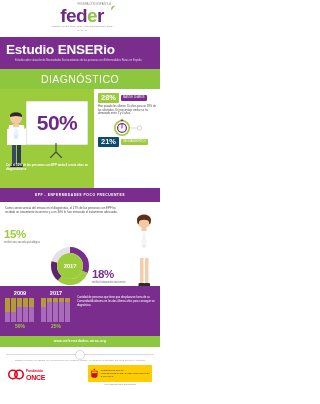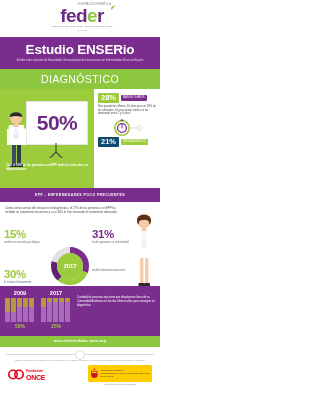--- a/index.html
+++ b/index.html
@@ -13,21 +13,21 @@
   
   .logo-head{height:37px;background:#ffffff;position:relative;}
   .logo-wrap{position:absolute;left:47px;top:3px;width:70px;text-align:center;}
   .logo-top{font-size:2.6px;color:#8a8a8a;letter-spacing:.1px;line-height:3px;text-align:right;padding-right:6px;}
   .logo-main{font-size:19px;font-weight:bold;line-height:19px;letter-spacing:-.6px;color:#6d2a85;}
   .logo-main .g{color:#8dc63f;}
   .logo-sub{font-size:2.5px;color:#8a8a8a;letter-spacing:.15px;line-height:4px;}
   .leaf{position:absolute;right:1px;top:2px;width:6px;height:6px;}
 
   
-  .title-band{background:#7b2d8e;padding:5px 6px 6px;text-align:center;position:relative;}
+  .title-band{background:#7b2d8e;padding:5px 6px 6px;position:relative;}
   .title-band .t1{color:#ffffff;font-size:13.5px;font-weight:bold;line-height:15px;letter-spacing:-.2px;}
   .title-band .t2{color:#e3c7ec;font-size:2.6px;line-height:3.6px;margin-top:2px;padding:0 9px;}
 
   
   .diag-bar{background:#8dc63f;height:20px;display:flex;align-items:center;justify-content:center;}
   .diag-bar span{color:#ffffff;font-size:10.5px;font-weight:normal;letter-spacing:.4px;}
 
   
   .panel-green{background:#9ccb3b;position:relative;height:99px;display:flex;}
   .panel-left{width:94px;position:relative;}
@@ -205,29 +205,22 @@
       <circle cx="20" cy="20" r="13" fill="#9ccb3b"></circle>
     </svg>
     <div class="donut-holder">
       <div class="yr">2017</div>
     </div>
 
     <div class="q tl">
       <div class="num">15%</div>
       <div class="lbl">recibió una secuela psicológica</div>
     </div>
-    <div class="q tr">
-      <div class="num">31%</div>
-      <div class="lbl">ha de agravarse su enfermedad</div>
-    </div>
-    <div class="q bl">
-      <div class="num">30%</div>
-      <div class="lbl">le retrasó el tratamiento</div>
-    </div>
     <div class="q br">
+      <div class="num">18%</div>
       <div class="lbl">recibió tratamiento incorrecto</div>
     </div>
   </div>
 
   <div class="grid-sec">
     <div class="gcol">
       <div class="gyear">2009</div>
       <div class="gbox">
           <div class="cellf"></div>
           <div class="cellf"></div>

